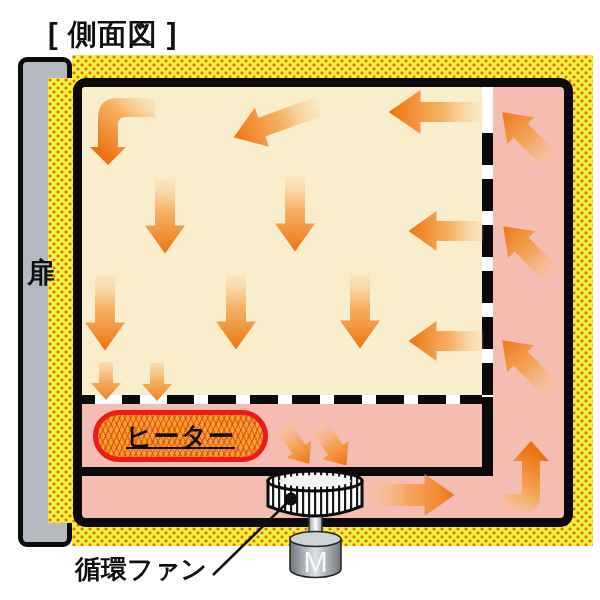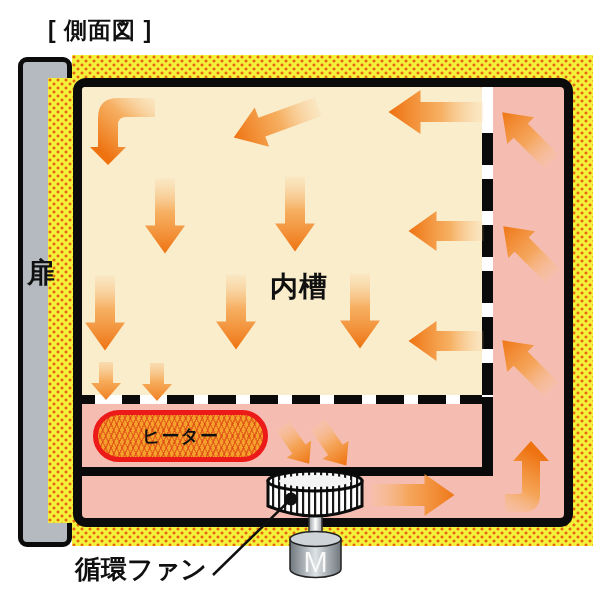--- a/index.html
+++ b/index.html
@@ -51,24 +51,24 @@
     border:5px solid #ED1A1A;box-sizing:border-box;
     background-color:#F6A02C;
     background-image:
       repeating-linear-gradient(115deg, rgba(214,52,14,0.55) 0 1.5px, rgba(0,0,0,0) 1.5px 5px),
       repeating-linear-gradient(65deg, rgba(214,52,14,0.45) 0 1.5px, rgba(0,0,0,0) 1.5px 5px);
     display:flex;align-items:center;justify-content:center;}
 
   svg.overlay{position:absolute;left:0;top:0;z-index:5;}
 
   .lbl{position:absolute;z-index:9;color:#101010;font-weight:bold;white-space:nowrap;}
-  .title{left:48px;top:15px;font-size:23px;letter-spacing:1px;}
+  .title{left:48px;top:15px;font-size:29px;letter-spacing:1px;}
   .door-lbl{left:27px;top:254px;font-size:28px;}
   .chamber-lbl{left:270px;top:268px;font-size:28px;letter-spacing:1px;}
-  .heater-lbl{font-size:18px;letter-spacing:1px;color:#101010;font-weight:bold;}
+  .heater-lbl{font-size:26px;letter-spacing:1px;color:#101010;font-weight:bold;text-decoration:underline;}
   .fan-lbl{left:75px;top:552px;font-size:26px;}
   .motor-lbl{left:295px;top:546px;width:41px;text-align:center;font-size:29px;
              color:#F8F8F8;font-weight:normal;}
 </style>
 </head>
 <body>
 
 <div class="stage">
 
   <div class="abs door"></div>
@@ -174,16 +174,15 @@
       <path d="M290,539 L290,569 A25.5 8.5 0 0 0 341,569 L341,539 Z" fill="url(#motorG)" stroke="#222" stroke-width="1.5"></path>
       <ellipse cx="315.5" cy="539" rx="25.5" ry="7.5" fill="#CDD3D7" stroke="#222" stroke-width="1.5"></ellipse>
     </g>
 
     <line x1="213" y1="575" x2="291" y2="499" stroke="#101010" stroke-width="2.5"></line>
     <circle cx="291" cy="499" r="6.5" fill="#101010"></circle>
   </svg>
 
   <div class="lbl title">[ 側面図 ]</div>
   <div class="lbl door-lbl">扉</div>
-  <div class="lbl chamber-lbl">内槽</div>
   <div class="lbl fan-lbl">循環ファン</div>
   <div class="lbl motor-lbl">M</div>
 </div>
 
 </body></html>

